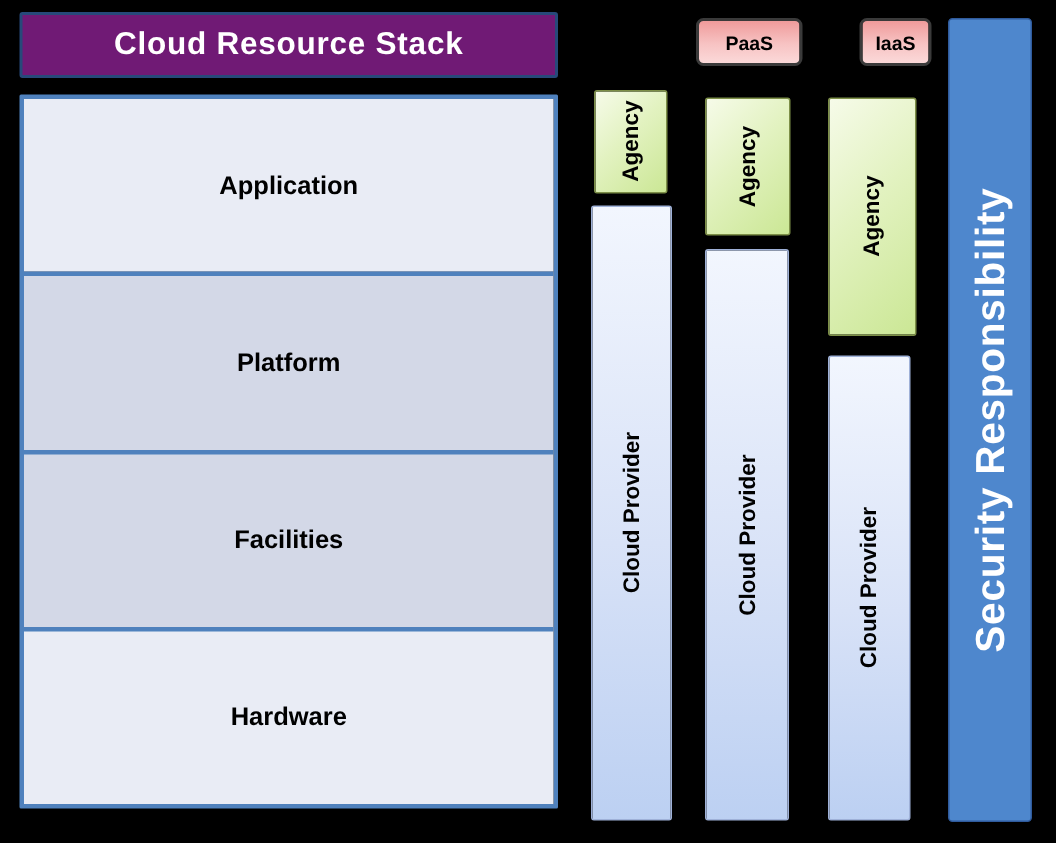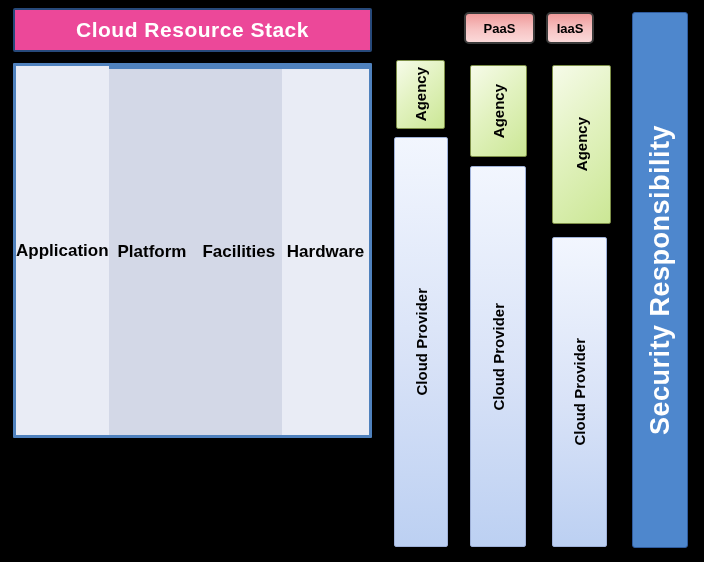--- a/index.html
+++ b/index.html
@@ -3,48 +3,48 @@
 <meta charset="utf-8">
 <style>
   html,body{margin:0;padding:0;background:#000;}
   .canvas{
     position:relative;width:704px;height:562px;background:#000;
     font-family:"Liberation Sans",sans-serif;overflow:hidden;
   }
   
   .title-bar{
     position:absolute;left:13px;top:8px;width:359px;height:44px;
-    background:#ec4899;border:2px solid #27497a;box-sizing:border-box;
+    background:#701a75;border:2px solid #27497a;box-sizing:border-box;
     display:flex;align-items:center;justify-content:center;
     color:#fff;font-weight:bold;font-size:21px;letter-spacing:.5px;
     border-radius:2px;
   }
   .stack{
-    position:absolute;left:13px;top:63px;width:359px;height:375px;
+    position:absolute;left:13px;top:63px;width:359px;height:476px;
     border:3px solid #4f81bd;box-sizing:border-box;
-    display:flex;flex-direction:row;border-radius:1px;
+    display:flex;flex-direction:column;border-radius:1px;
   }
   .layer{
     flex:1;display:flex;align-items:center;justify-content:center;
     font-weight:bold;font-size:17px;color:#000;
   }
   .layer + .layer{border-top:3px solid #4f81bd;}
   .layer.light{background:#e9ecf5;}
   .layer.dark{background:#d3d8e7;}
   
   .model-chip{
     position:absolute;top:12px;height:32px;box-sizing:border-box;
     background:linear-gradient(to bottom,#ef9b9b 0%,#f7c3c3 55%,#fbd9d9 100%);
     border:2px solid #3a3a3a;border-radius:5px;
     display:flex;align-items:center;justify-content:center;
     font-weight:bold;font-size:13px;color:#000;
   }
   .chip-saas{left:382px;width:76px;}
   .chip-paas{left:464px;width:71px;}
-  .chip-iaas{left:546px;width:48px;}
+  .chip-iaas{left:573px;width:48px;}
   
   .vbar{
     position:absolute;box-sizing:border-box;border-radius:2px;
     display:flex;align-items:center;justify-content:center;
   }
   .vtext{
     writing-mode:vertical-rl;transform:rotate(180deg);
     font-weight:bold;color:#000;white-space:nowrap;
   }
   .agency{

